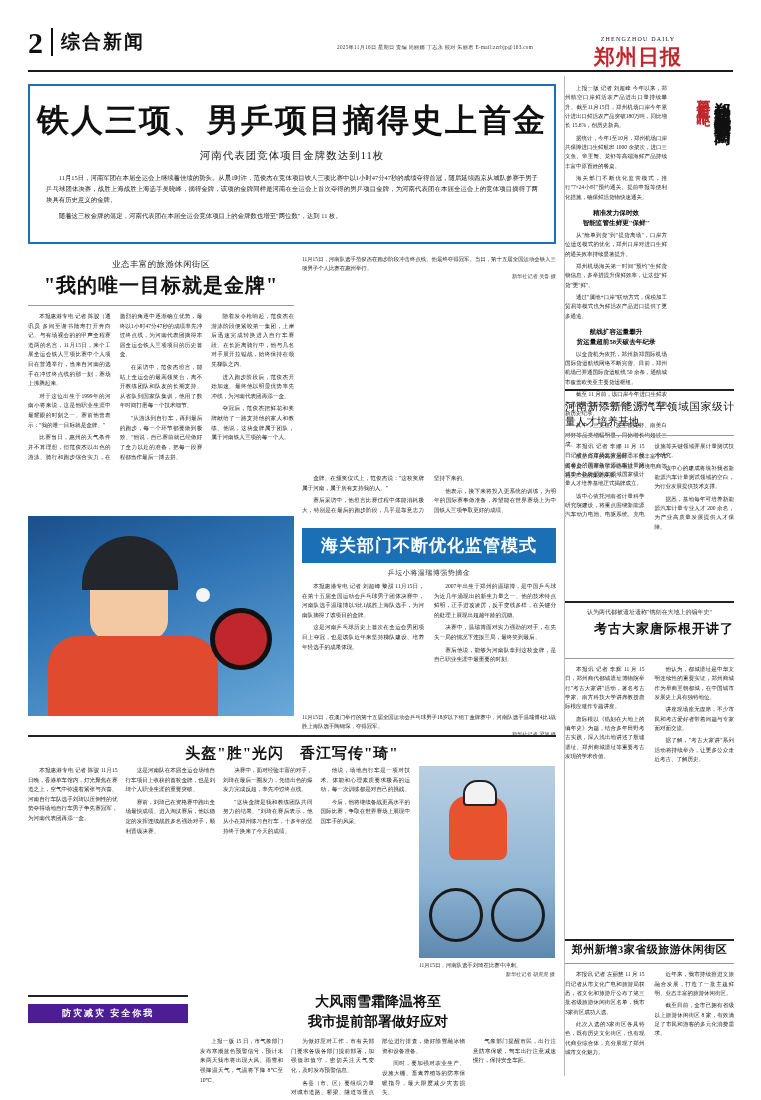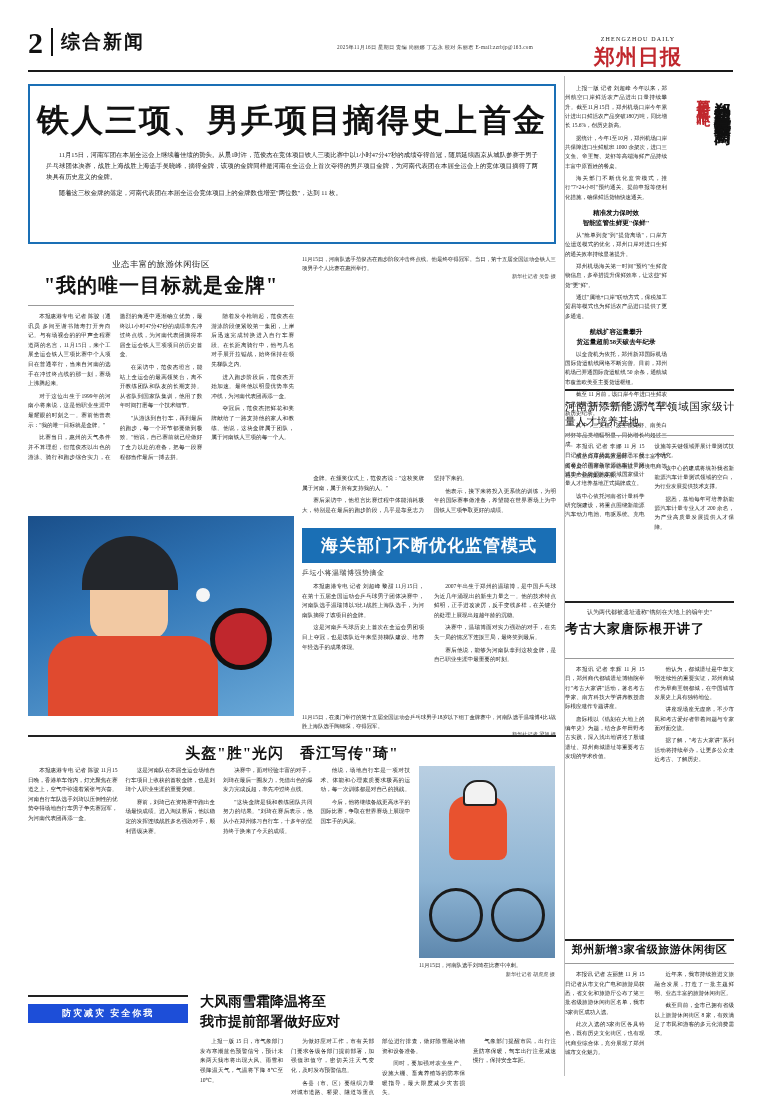--- a/index.html
+++ b/index.html
@@ -232,21 +232,21 @@
     font-weight: bold;
     color: #c0272d;
     letter-spacing: 2px;
     line-height: 1.12;
     height: 210px;
   }
   .vert-head.black { color: #111; }
 
   
   .red-bar {
-    background: #1d4ed8;
+    background: #4c1d95;
     color: #fff;
     font-size: 9px;
     font-weight: bold;
     letter-spacing: 2px;
     text-align: center;
     padding: 3px 0;
   }
 
   .two-col { column-count: 2; column-gap: 10px; }
   .three-col { column-count: 3; column-gap: 9px; }
@@ -254,21 +254,21 @@
 
   .center-head-md {
     text-align: center;
     font-size: 15px;
     font-weight: bold;
     color: #111;
     letter-spacing: 1px;
     margin: 4px 0 3px;
   }
   .center-sub-sm {
-    text-align: left;
+    text-align: center;
     font-size: 7px;
     color: #333;
     margin-bottom: 4px;
     letter-spacing: .5px;
   }
 </style>
 </head>
 <body>
 
 <div class="page">
@@ -283,20 +283,21 @@
       <div class="paper-cn">郑州日报</div>
     </div>
   </div>
 
   <div class="content">
 
     <div class="left-zone">
 
       <div class="banner-box" style="position:absolute;left:0;top:8px;width:528px;height:160px;">
         <div class="banner-title">铁人三项、男乒项目摘得史上首金</div>
+        <div class="banner-sub">河南代表团竞体项目金牌数达到11枚</div>
         <div class="banner-body">
           <p>11月15日，河南军团在本届全运会上继续着佳绩的势头。从晨1时许，范俊杰在竞体项目铁人三项比赛中以1小时47分47秒的成绩夺得首冠，随后延续西京从城队参赛于男子乒乓球团体决赛，战胜上海战胜上海选手吴晓峰，摘得金牌，该项的金牌同样是河南在全运会上首次夺得的男乒项目金牌，为河南代表团在本届全运会上的竞体项目摘得了两块具有历史意义的金牌。</p>
           <p>随着这三枚金牌的落定，河南代表团在本届全运会竞体项目上的金牌数也增至"两位数"，达到 11 枚。</p>
         </div>
       </div>
 
       <div style="position:absolute;left:0;top:176px;width:266px;">
         <div class="hl-center">业态丰富的旅游休闲街区</div>
         <div class="head-lg">"我的唯一目标就是金牌"</div>
         <div class="rule"></div>
@@ -371,21 +372,21 @@
             <div class="cap-src">新华社记者 胡虎虎 摄</div>
           </div>
         </div>
       </div>
 
       <div style="position:absolute;left:0;top:912px;width:160px;">
         <div class="rule-thick"></div>
         <div class="red-bar">防灾减灾 安全你我</div>
       </div>
       <div style="position:absolute;left:172px;top:916px;width:356px;">
-        <div style="font-size:14px;font-weight:bold;color:#111;line-height:1.4;white-space:pre-line;">大风雨雪霜降温将至
+        <div style="text-align:center;font-size:14px;font-weight:bold;color:#111;line-height:1.4;white-space:pre-line;">大风雨雪霜降温将至
 我市提前部署做好应对</div>
         <div class="body-col four-col" style="margin-top:6px;height:70px;">
           <p>上报一版 15 日，市气象部门发布寒潮蓝色预警信号，预计未来两天我市将出现大风、雨雪和强降温天气，气温将下降 8℃至 10℃。</p>
           <p>为做好应对工作，市有关部门要求各级各部门提前部署，加强值班值守，密切关注天气变化，及时发布预警信息。</p>
           <p>各县（市、区）要组织力量对城市道路、桥梁、隧道等重点部位进行排查，做好除雪融冰物资和设备准备。</p>
           <p>同时，要加强对农业生产、设施大棚、畜禽养殖等的防寒保暖指导，最大限度减少灾害损失。</p>
           <p>气象部门提醒市民，出行注意防寒保暖，驾车出行注意减速慢行，保持安全车距。</p>
         </div>
       </div>
 
@@ -438,21 +439,21 @@
           <p>据悉，基地每年可培养新能源汽车计量专业人才 200 余名，为产业高质量发展提供人才保障。</p>
         </div>
       </div>
 
       <div style="position:absolute;left:0;top:518px;width:169px;">
           <div class="rule-thick"></div>
         </div>
 
       <div style="position:absolute;left:0;top:528px;width:169px;">
         <div class="r-kicker">认为两代都被遗址遗称"镌刻在大地上的编年史"</div>
-        <div style="text-align:left;font-size:13px;font-weight:bold;color:#111;letter-spacing:1px;margin-bottom:20px;">考古大家唐际根开讲了</div>
+        <div style="text-align:right;font-size:13px;font-weight:bold;color:#111;letter-spacing:1px;margin-bottom:20px;">考古大家唐际根开讲了</div>
         <div class="rule"></div>
         <div class="r-body two-col" style="height:300px;">
           <p>本报讯 记者 李辉 11 月 15 日，郑州商代都城遗址博物院举行"考古大家讲"活动，著名考古学家、南方科技大学讲席教授唐际根应邀作专题讲座。</p>
           <p>唐际根以《镌刻在大地上的编年史》为题，结合多年田野考古实践，深入浅出地讲述了殷墟遗址、郑州商城遗址等重要考古发现的学术价值。</p>
           <p>他认为，都城遗址是中华文明连续性的重要实证，郑州商城作为早商王朝都城，在中国城市发展史上具有独特地位。</p>
           <p>讲座现场座无虚席，不少市民和考古爱好者带着问题与专家面对面交流。</p>
           <p>据了解，"考古大家讲"系列活动将持续举办，让更多公众走近考古、了解历史。</p>
         </div>
       </div>
 

